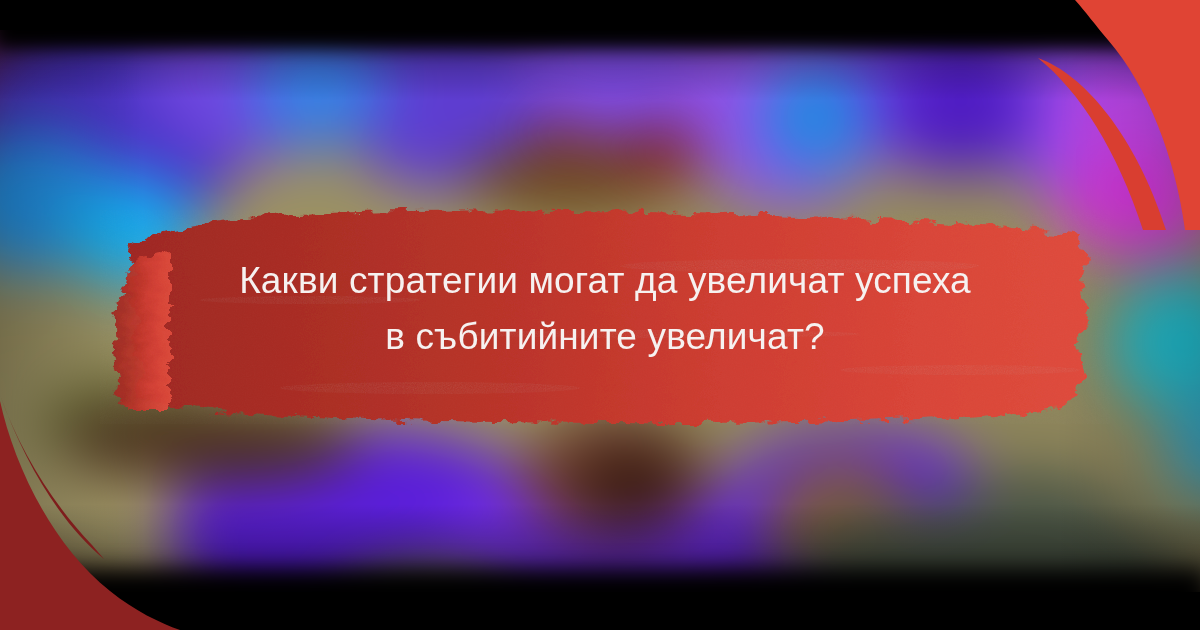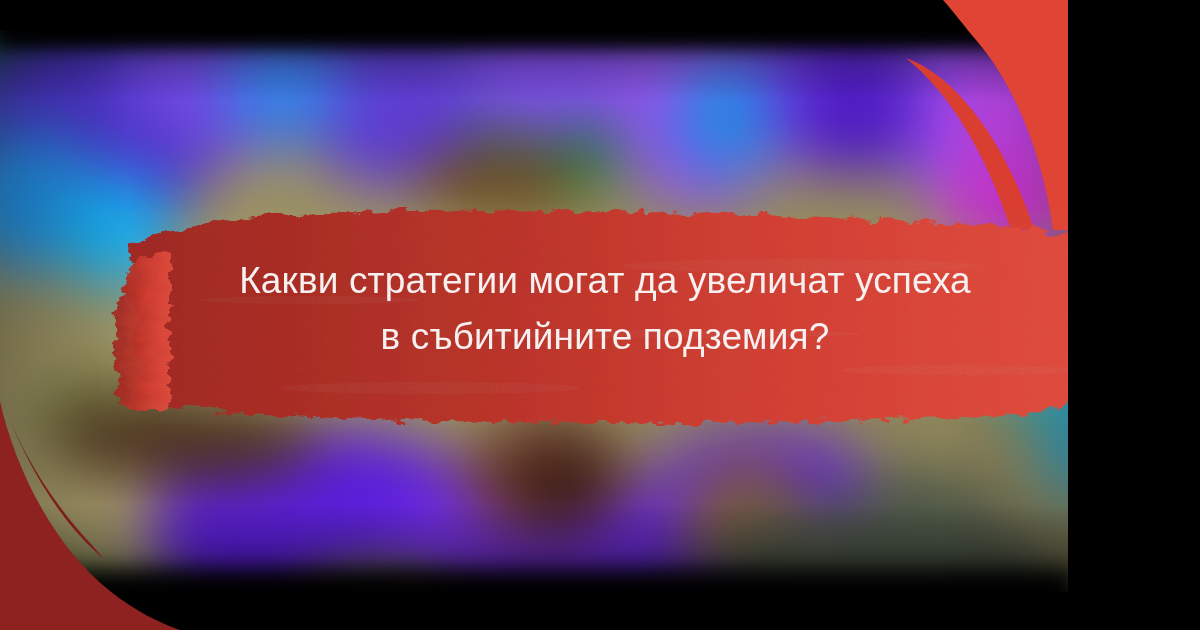--- a/index.html
+++ b/index.html
@@ -6,23 +6,23 @@
 
   html, body {
     width:1200px; height:630px;
     overflow:hidden;
     background:#000;
     font-family:"Liberation Sans", sans-serif;
   }
 
   #card {
     position:relative;
-    width:1068px; height:630px;
+    width:1200px; height:630px;
     overflow:hidden;
-    background:#15803d;
+    background:#7f1d1d;
   }
 
   
   #bg {
     position:absolute; inset:0;
     filter: blur(26px) saturate(1.15);
     transform: scale(1.12);
   }
   .blob { position:absolute; border-radius:50%; }
 
@@ -262,18 +262,18 @@
         <ellipse cx="560" cy="142" rx="200" ry="4" fill="#B93026"></ellipse>
       </g>
 
       <g opacity="0.16">
         <rect x="0" y="18" width="1010" height="214" fill="#000" filter="url(#speckle)"></rect>
       </g>
     </svg>
 
     <div id="banner-text">
       <div class="headline-line">Какви стратегии могат да увеличат успеха</div>
-      <div class="headline-line">в събитийните подземия?</div>
+      <div class="headline-line">в събитийните увеличат?</div>
     </div>
 
   </div>
 
 </div>
 
 </body></html>

